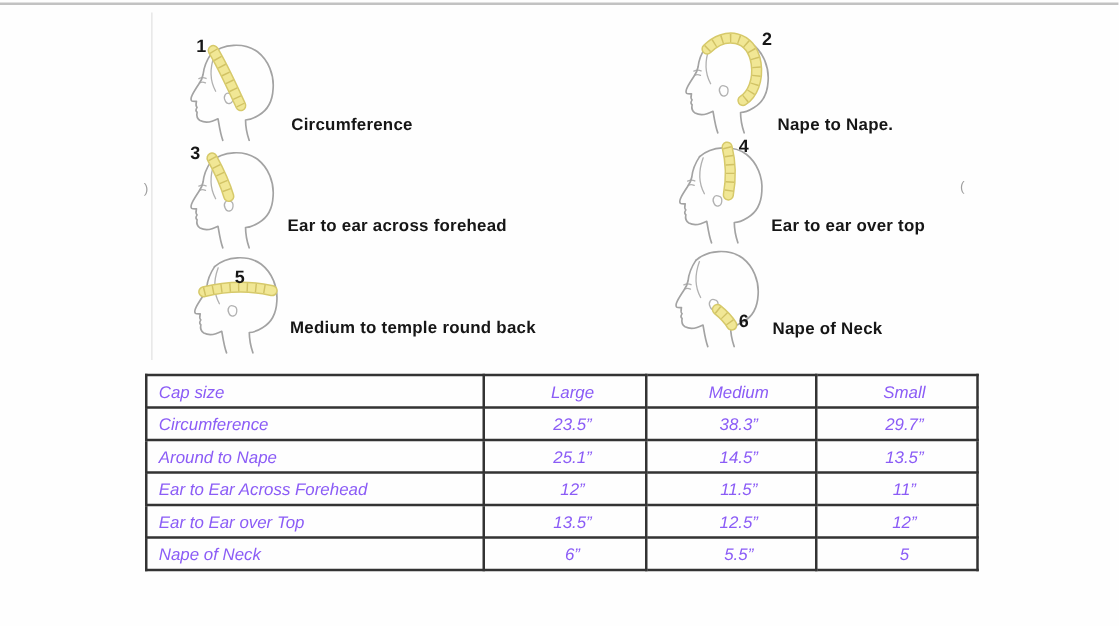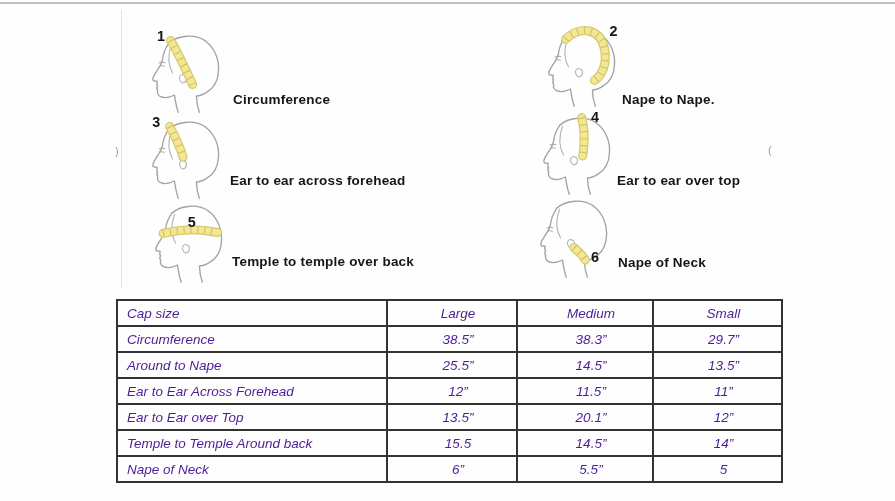--- a/index.html
+++ b/index.html
@@ -18,21 +18,21 @@
   .tape{fill:none;stroke:var(--tape,#f1e795);stroke-width:7;stroke-linecap:round;}
   .tape-tick{fill:none;stroke:var(--tape-tick,#c5b654);stroke-width:7;stroke-dasharray:1.2 6;opacity:.75;}
   .num{font-family:"Liberation Sans",sans-serif;font-weight:bold;font-size:15px;fill:#161616;}
   .diagram-label{
     position:absolute;font-weight:bold;font-size:13.5px;color:#161616;
     letter-spacing:.2px;white-space:nowrap;
   }
   .size-table{
     position:absolute;left:116px;top:299px;width:665px;
     border-collapse:collapse;table-layout:fixed;
-    font-style:italic;font-size:13.5px;color:#4c1d95;
+    font-style:italic;font-size:13.5px;color:#8b5cf6;
   }
   .size-table td,.size-table th{
     border:2px solid var(--table-border,#333);height:24px;padding:0 4px;
     font-weight:normal;overflow:hidden;white-space:nowrap;
   }
   .size-table .c-label{text-align:left;padding-left:9px;}
   .size-table .c-val{text-align:center;padding-left:16px;}
 </style>
 </head>
 <body>
@@ -110,21 +110,21 @@
       <path class="outline" d="M34,16 C30,22 28,28 27.5,33 C27,36 26,38 24,41 C22,44 20,47 18.5,50 C17.5,52 17,54 18,55 C19,55.7 21,55.5 22,55.5 C21.5,58 21,59.5 22.5,60.5 C21.5,62 21,63.5 22.5,64.5 C22,67 22.5,70 25,71.5 C28,73 32,73 35,72 C37.5,71.2 39,70.5 40,70 C41,76 42,83 44,88"></path>
       <path class="outline thin" d="M37,17 C33,28 33,38 38,47"></path>
       <path class="outline thin" d="M50,49 C46.5,47.5 44,51 46,55 C47.5,58.5 52,58 52.5,53.5 C52.8,51 52,49.5 50,49 Z"></path>
       <path class="outline thin" d="M24.5,40 C26,39.2 28,39.3 29.5,40 M24,36.5 C26,35.5 28.5,35.6 30,36.3"></path>
       <path class="tape-edge" d="M25,37 C45,32 64,32 82,36"></path>
       <path class="tape" d="M25,37 C45,32 64,32 82,36"></path>
       <path class="tape-tick" d="M25,37 C45,32 64,32 82,36"></path>
       <text class="num" x="55" y="30" text-anchor="middle">5</text>
     </svg>
   </div>
-  <div class="diagram-label" style="left:232px;top:254px;">Temple to temple over back</div>
+  <div class="diagram-label" style="left:232px;top:254px;">Medium to temple round back</div>
 
   <div class="head-fig" style="left:524px;top:193px;">
     <svg viewBox="0 0 100 94">
       <path class="outline" d="M34,16 C44,7 62,6 73,14 C82,21 87,33 86,45 C85.5,55 81,63 74,67 C70,69.5 66,71 63,71 C63,76 64,82 66,88"></path>
       <path class="outline" d="M34,16 C30,22 28,28 27.5,33 C27,36 26,38 24,41 C22,44 20,47 18.5,50 C17.5,52 17,54 18,55 C19,55.7 21,55.5 22,55.5 C21.5,58 21,59.5 22.5,60.5 C21.5,62 21,63.5 22.5,64.5 C22,67 22.5,70 25,71.5 C28,73 32,73 35,72 C37.5,71.2 39,70.5 40,70 C41,76 42,83 44,88"></path>
       <path class="outline thin" d="M37,17 C33,28 33,38 38,47"></path>
       <path class="outline thin" d="M50,49 C46.5,47.5 44,51 46,55 C47.5,58.5 52,58 52.5,53.5 C52.8,51 52,49.5 50,49 Z"></path>
       <path class="outline thin" d="M24.5,40 C26,39.2 28,39.3 29.5,40 M24,36.5 C26,35.5 28.5,35.6 30,36.3"></path>
       <path class="tape-edge" d="M52,57 C57,61 61,65 64,70"></path>
       <path class="tape" d="M52,57 C57,61 61,65 64,70"></path>
@@ -143,47 +143,41 @@
     </colgroup>
     <tbody>
         <tr>
       <th class="c-label">Cap size</th>
       <th class="c-val">Large</th>
       <th class="c-val">Medium</th>
       <th class="c-val">Small</th>
     </tr>
     <tr>
       <td class="c-label">Circumference</td>
-      <td class="c-val">38.5”</td>
+      <td class="c-val">23.5”</td>
       <td class="c-val">38.3”</td>
       <td class="c-val">29.7”</td>
     </tr>
     <tr>
       <td class="c-label">Around to Nape</td>
-      <td class="c-val">25.5”</td>
+      <td class="c-val">25.1”</td>
       <td class="c-val">14.5”</td>
       <td class="c-val">13.5”</td>
     </tr>
     <tr>
       <td class="c-label">Ear to Ear Across Forehead</td>
       <td class="c-val">12”</td>
       <td class="c-val">11.5”</td>
       <td class="c-val">11”</td>
     </tr>
     <tr>
       <td class="c-label">Ear to Ear over Top</td>
       <td class="c-val">13.5”</td>
-      <td class="c-val">20.1”</td>
+      <td class="c-val">12.5”</td>
       <td class="c-val">12”</td>
-    </tr>
-    <tr>
-      <td class="c-label">Temple to Temple Around back</td>
-      <td class="c-val">15.5</td>
-      <td class="c-val">14.5”</td>
-      <td class="c-val">14”</td>
     </tr>
     <tr>
       <td class="c-label">Nape of Neck</td>
       <td class="c-val">6”</td>
       <td class="c-val">5.5”</td>
       <td class="c-val">5</td>
     </tr>
   </tbody>
     </table>
 

